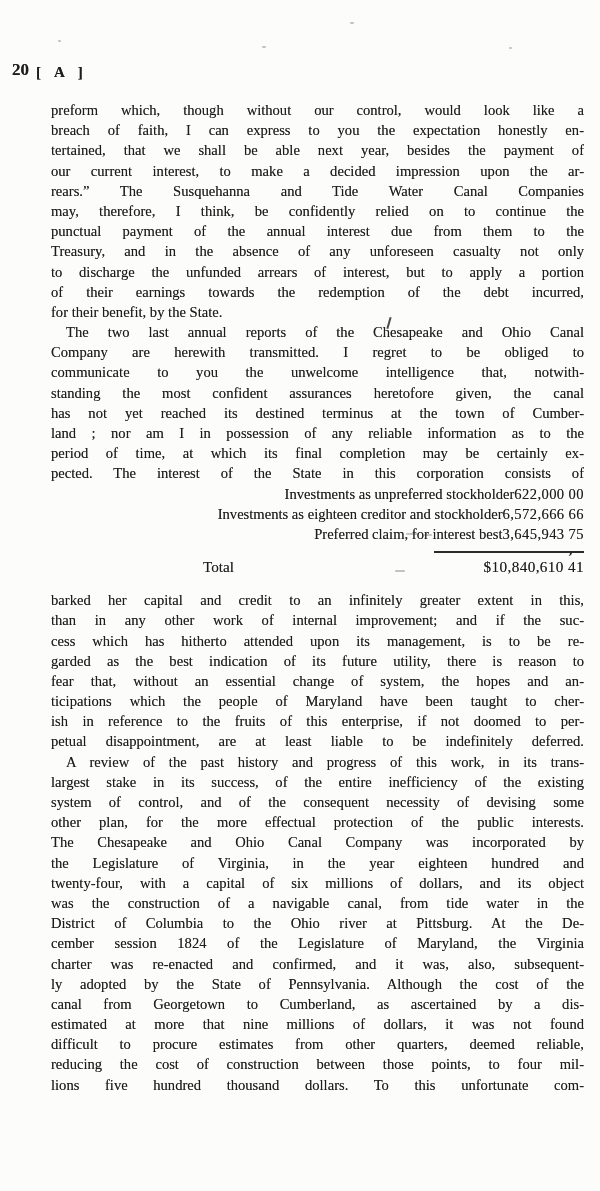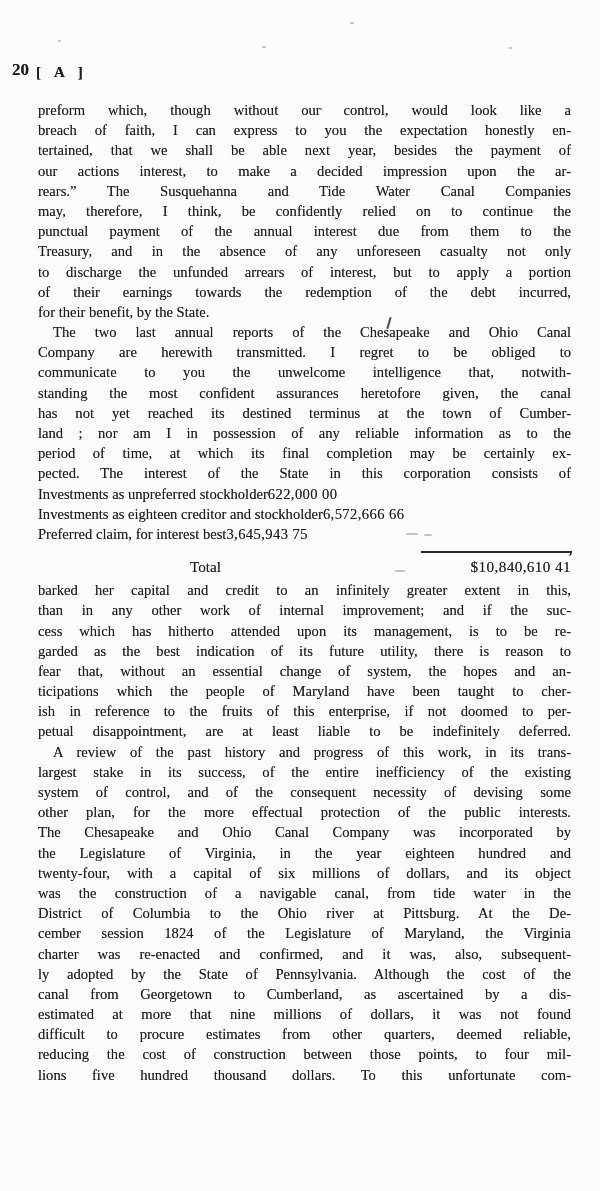--- a/index.html
+++ b/index.html
@@ -25,21 +25,21 @@
     position: absolute;
     top: 60px; left: 12px;
     width: 590px;
     text-align: left;
     font-size: 17px;
     font-weight: 700;
     text-shadow: 0 0 0.5px rgba(30,29,27,0.65);
   }
   .body-text {
     position: absolute;
-    top: 100px; left: 38px;
+    top: 100px; left: 51px;
     width: 533px;
     font-size: 14.6px;
     text-shadow: 0 0 0.5px rgba(30,29,27,0.55);
   }
   .jline {
     height: 20.2px;
     line-height: 20.2px;
     overflow: hidden;
     text-align: justify;
     text-align-last: justify;
@@ -47,26 +47,26 @@
   }
   .jline.indent { text-indent: 15px; }
   .lline {
     height: 20.2px;
     line-height: 20.2px;
     overflow: hidden;
     white-space: nowrap;
   }
   .invrow {
     display: flex;
-    justify-content: flex-start;
+    justify-content: flex-end;
     height: 20.2px;
     line-height: 20.2px;
   }
   .invrow .amt { letter-spacing: 0.4px; }
-  .total-block { margin-top: 7px; margin-bottom: 3px; }
+  .total-block { margin-top: 7px; margin-bottom: 13px; }
   .sum-rule {
     margin-left: auto;
     width: 150px;
     height: 0;
     border-top: 2px solid #2b2a27;
     margin-bottom: 3px;
   }
   .total-line {
     display: flex;
     height: 21px;
@@ -108,21 +108,21 @@
   <div class="rule-tail"></div>
 
   <span class="margin-label">[ A ]</span>
   <span class="page-number">20</span>
 
   <main class="body-text">
     <section>
         <div class="jline">preform which, though without our control, would look like a</div>
         <div class="jline">breach of faith, I can express to you the expectation honestly en-</div>
         <div class="jline">tertained, that we shall be able next year, besides the payment of</div>
-        <div class="jline">our actions interest, to make a decided impression upon the ar-</div>
+        <div class="jline">our current interest, to make a decided impression upon the ar-</div>
         <div class="jline">rears.”  The Susquehanna and Tide Water Canal Companies</div>
         <div class="jline">may, therefore, I think, be confidently relied on to continue the</div>
         <div class="jline">punctual payment of the annual interest due from them to the</div>
         <div class="jline">Treasury, and in the absence of any unforeseen casualty not only</div>
         <div class="jline">to discharge the unfunded arrears of interest, but to apply a portion</div>
         <div class="jline">of their earnings towards the redemption of the debt incurred,</div>
         <div class="lline">for their benefit, by the State.</div>
       </section>
     <section>
         <div class="jline indent">The two last annual reports of the Chesapeake and Ohio Canal</div>

